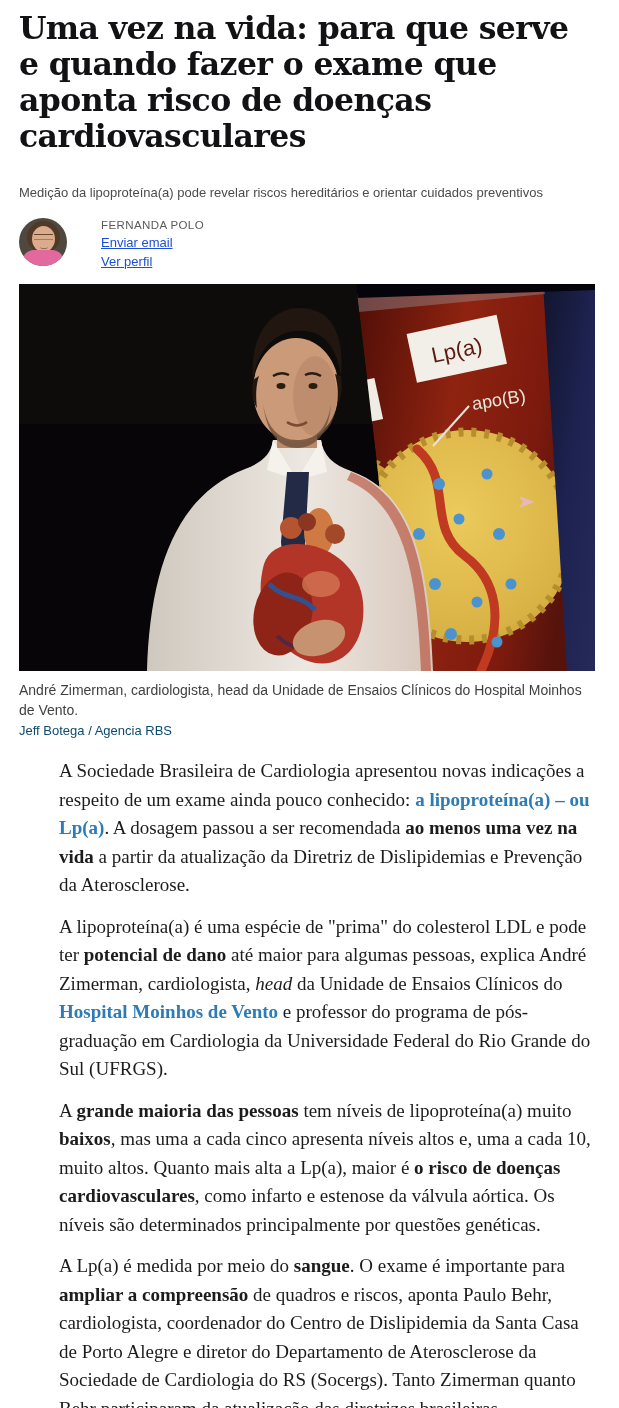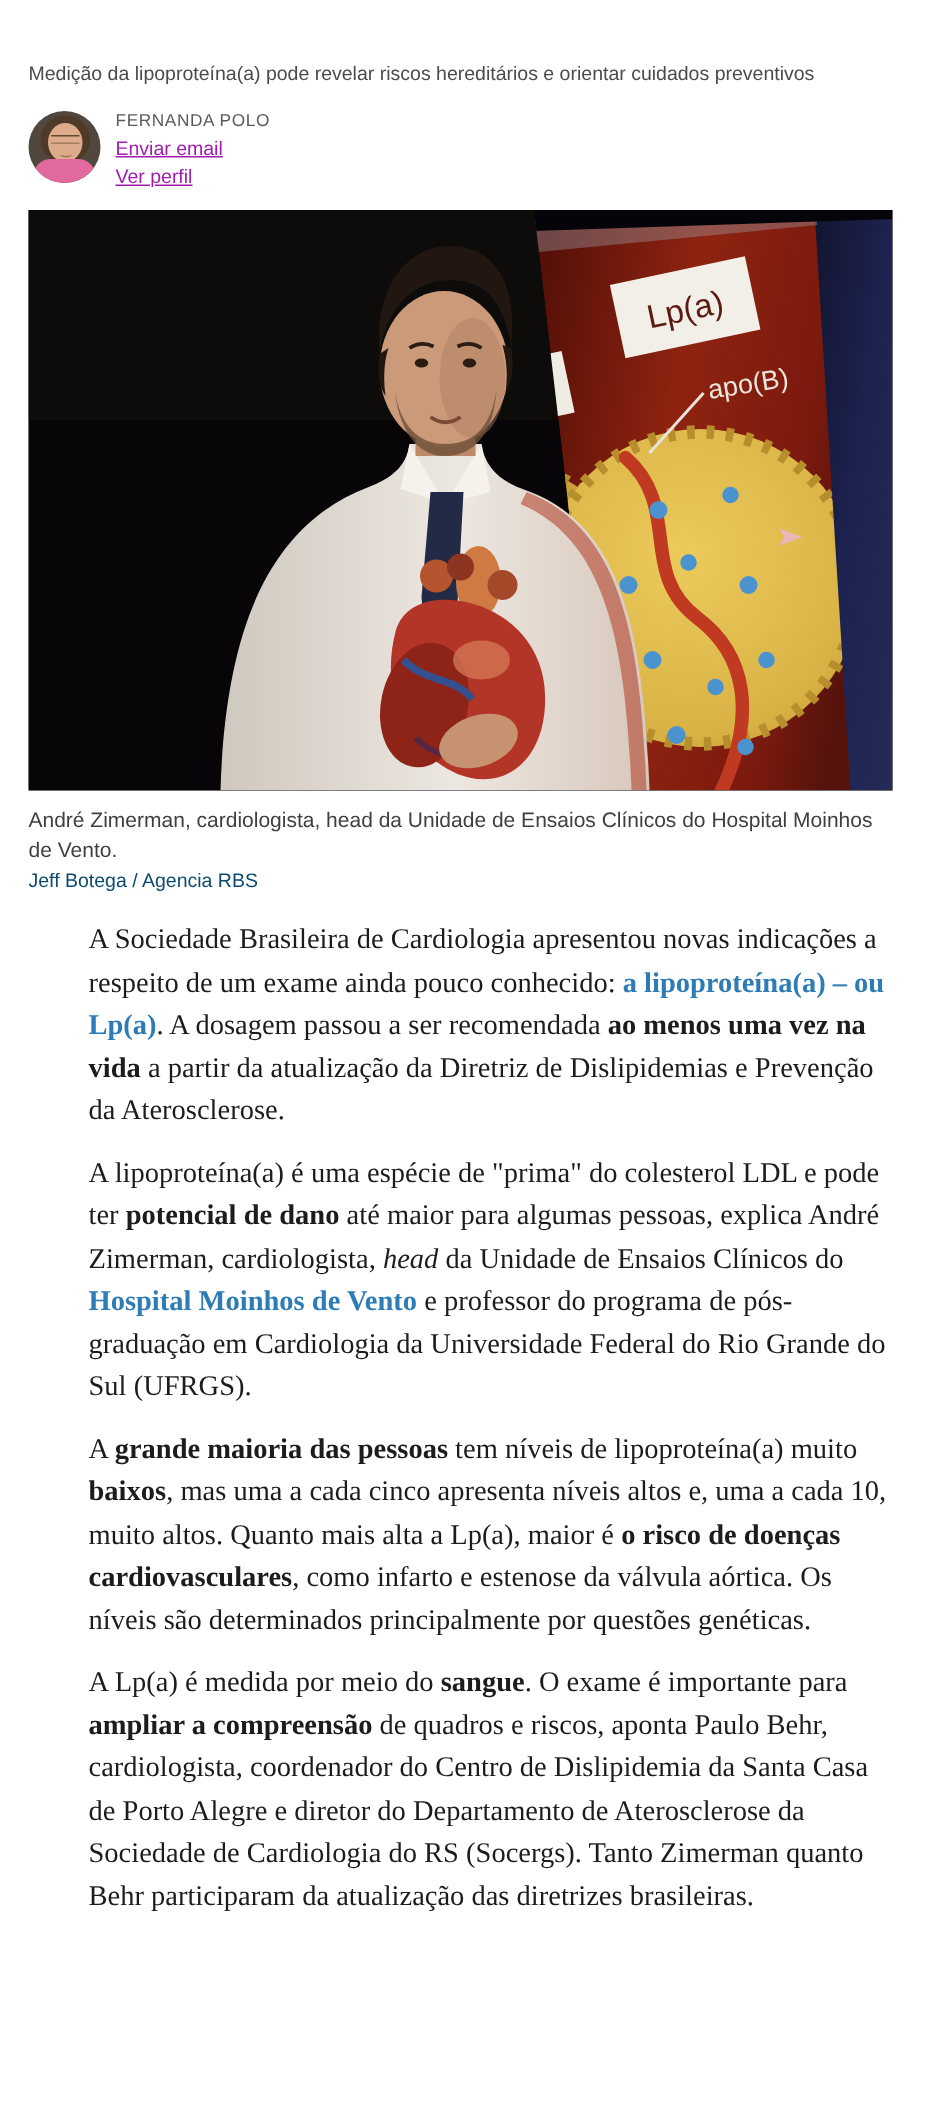--- a/index.html
+++ b/index.html
@@ -19,34 +19,34 @@
     letter-spacing:-0.6px;
     color:#121215;
   }
   .subtitle {
     margin-top:26px;
     font-size:13px;
     line-height:25px;
     color:#4b4b4b;
   }
 
-  .byline { margin-top:13px; display:flex; align-items:flex-start; }
+  .byline { margin-top:13px; display:flex; align-items:flex-start;gap:24px; }
   .avatar {
     position:relative; width:48px; height:48px; border-radius:50%;
     overflow:hidden; background:#50483f; flex:0 0 48px;
   }
   .avatar .hair  { position:absolute; left:8px; top:3px;  width:33px; height:32px; border-radius:50%; background:#4e3a26; }
   .avatar .face  { position:absolute; left:13px; top:8px; width:23px; height:26px; border-radius:50%; background:#dcab8b; }
   .avatar .glasses { position:absolute; left:15px; top:16px; width:19px; height:6px; border-top:1px solid rgba(60,40,20,.75); border-bottom:1px solid rgba(60,40,20,.35); }
   .avatar .smile { position:absolute; left:21px; top:27px; width:8px; height:4px; border-bottom:1.5px solid #9c6a4c; border-radius:50%; }
   .avatar .shirt { position:absolute; left:3px; top:32px; width:42px; height:18px; border-radius:12px 12px 0 0; background:#e2699e; }
   .byline-info { margin-left:10px; padding-top:1px; }
   .author-name { font-size:11.5px; letter-spacing:0.4px; color:#5a5a5a; }
   .byline-link {
-    display:table; margin-top:4px; font-size:13px; color:#a21caf;
+    display:table; margin-top:4px; font-size:13px; color:#1d4ed8;
     text-decoration:underline; cursor:pointer;
   }
 
   figure { margin-top:15px; }
   .photo-wrap { width:576px; height:387px; background:#070508; overflow:hidden; }
   figcaption { margin-top:9px; }
   .caption { font-size:14px; line-height:20px; color:#3f3f3f; }
   .credit  { margin-top:3px; font-size:13px; color:#0c4a6e; }
 
   .article-body {
@@ -61,20 +61,21 @@
   .article-body i { font-style:italic; }
   a.inline-link {
     color:#2e7cb5; font-weight:bold; text-decoration:none; cursor:pointer;
   }
 </style>
 </head>
 <body>
 
 <div class="page">
 
+  <h1 class="headline">Uma vez na vida: para que serve e quando fazer o exame que aponta risco de doenças cardiovasculares</h1>
 
   <p class="subtitle">Medição da lipoproteína(a) pode revelar riscos hereditários e orientar cuidados preventivos</p>
 
   <div class="byline">
     <div class="avatar">
       <div class="hair"></div>
       <div class="face"></div>
       <div class="glasses"></div>
       <div class="smile"></div>
       <div class="shirt"></div>

